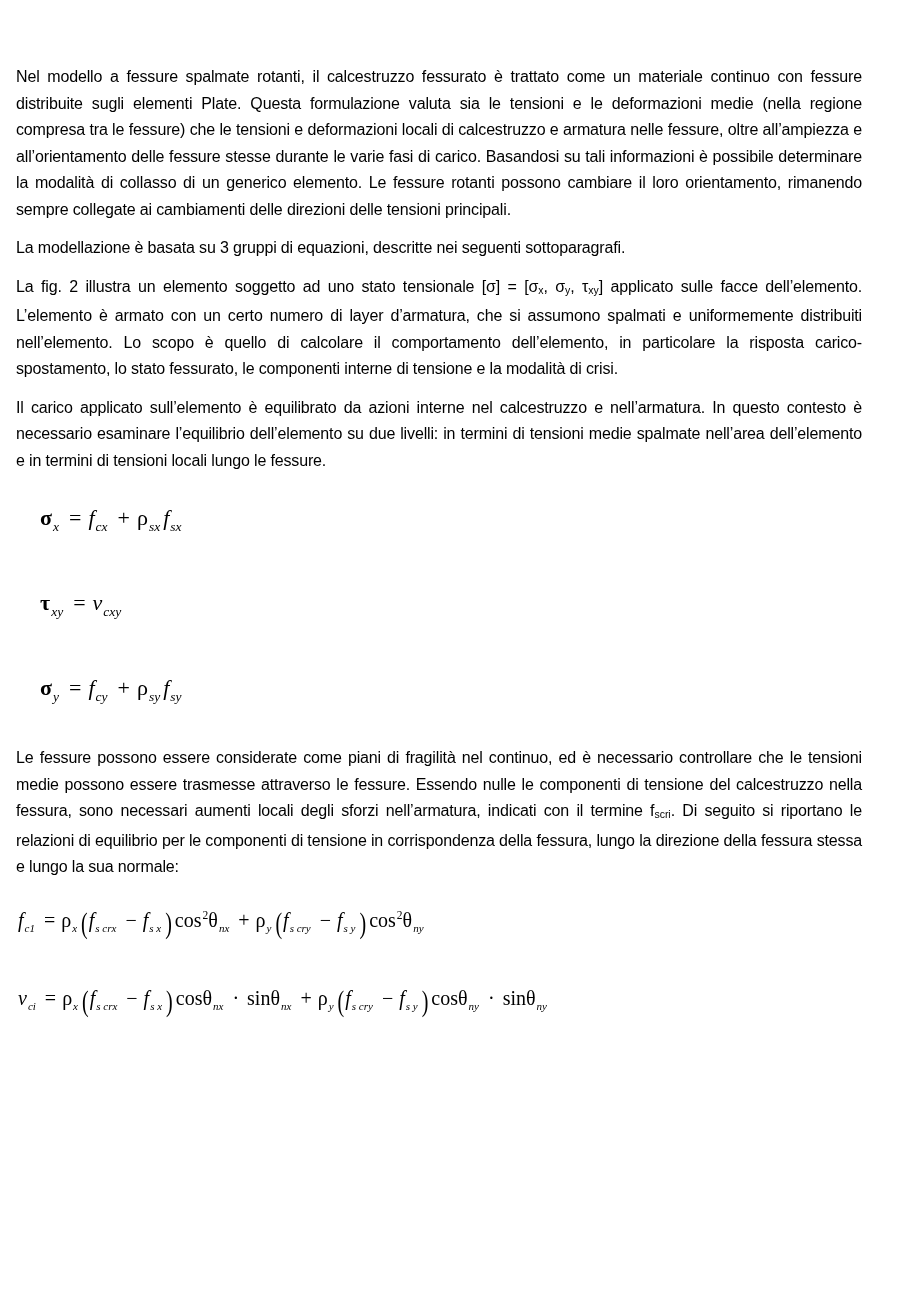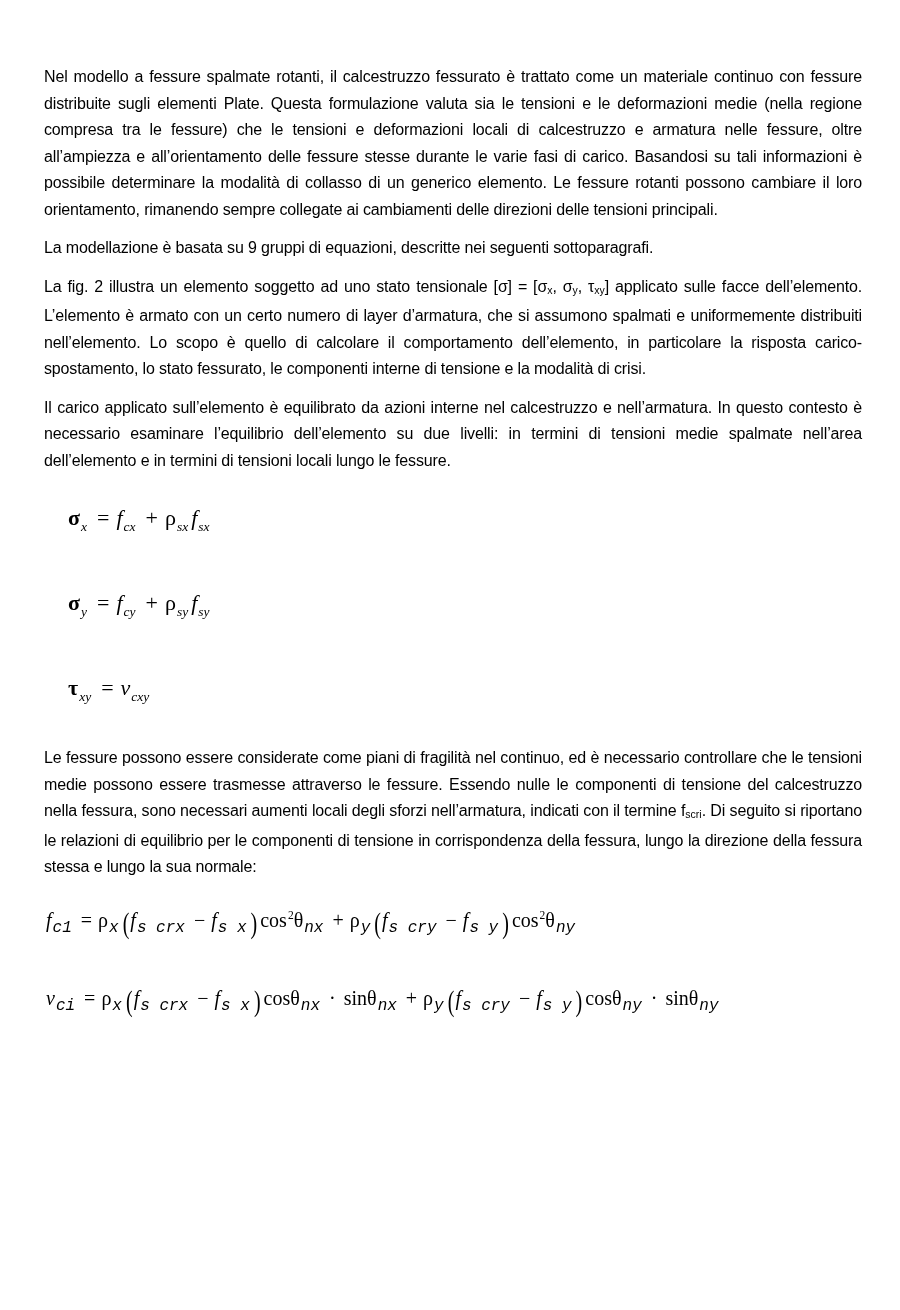--- a/index.html
+++ b/index.html
@@ -7,21 +7,21 @@
     padding: 0;
     width: 900px;
     height: 1310px;
     overflow: hidden;
     background: #ffffff;
   }
   .page {
     box-sizing: border-box;
     width: 900px;
     height: 1026px;
-    padding: 64px 38px 0 44px;
+    padding: 64px 38px 0 16px;
     font-family: "Liberation Sans", sans-serif;
     color: #000000;
   }
   .para {
     font-size: 16px;
     line-height: 26.5px;
     letter-spacing: -0.15px;
     text-align: justify;
     margin: 0 0 12px 0;
   }
@@ -73,44 +73,44 @@
     transform: scaleY(1.5);
     font-style: normal;
     vertical-align: -2px;
     padding: 0 1px;
   }
   .eq-small {
     font-size: 20px;
     margin-left: 2px;
     margin-bottom: 34px;
   }
-  .eq-small .sub { font-size: 16px; vertical-align: -5px; font-family: Liberation Mono, monospace; }
+  .eq-small .sub { font-size: 11px; vertical-align: -5px; }
   .eq-small .sup { font-size: 11.5px; vertical-align: 8px; }
   .eq-small .op { padding: 0 6px; }
   .p6 { margin-top: 30px; margin-bottom: 16px; }
 </style>
 </head>
 <body>
 
 <div class="page">
 
   <p class="para"><span>Nel modello a fessure spalmate rotanti, il calcestruzzo fessurato è trattato come un materiale continuo con fessure distribuite sugli elementi Plate. Questa formulazione valuta sia le tensioni e le deformazioni medie (nella regione compresa tra le fessure) che le tensioni e deformazioni locali di calcestruzzo e armatura nelle fessure, oltre all’ampiezza e all’orientamento delle fessure stesse durante le varie fasi di carico. Basandosi su tali informazioni è possibile determinare la modalità di collasso di un generico elemento. Le fessure rotanti possono cambiare il loro orientamento, rimanendo sempre collegate ai cambiamenti delle direzioni delle tensioni principali.</span></p>
 
-  <p class="para"><span>La modellazione è basata su 9 gruppi di equazioni, descritte nei seguenti sottoparagrafi.</span></p>
+  <p class="para"><span>La modellazione è basata su 3 gruppi di equazioni, descritte nei seguenti sottoparagrafi.</span></p>
 
 
   <p class="para"><span>La fig. 2 illustra un elemento soggetto ad uno stato tensionale [σ] = [σ</span><span class="sub">x</span><span>, σ</span><span class="sub">y</span><span>, τ</span><span class="sub">xy</span><span>] applicato sulle facce dell’elemento. L’elemento è armato con un certo numero di layer d’armatura, che si assumono spalmati e uniformemente distribuiti nell’elemento. Lo scopo è quello di calcolare il comportamento dell’elemento, in particolare la risposta carico-spostamento, lo stato fessurato, le componenti interne di tensione e la modalità di crisi.</span></p>
 
   <p class="para"><span>Il carico applicato sull’elemento è equilibrato da azioni interne nel calcestruzzo e nell’armatura. In questo contesto è necessario esaminare l’equilibrio dell’elemento su due livelli: in termini di tensioni medie spalmate nell’area dell’elemento e in termini di tensioni locali lungo le fessure.</span></p>
 
 
   <div class="eq-block">
     <div class="eq"><span class="gb">σ</span><span class="sub">x</span><span class="op">=</span><span class="v">f</span><span class="sub">cx</span><span class="op">+</span><span class="g">ρ</span><span class="sub">sx</span><span class="v">f</span><span class="sub">sx</span></div>
+    <div class="eq"><span class="gb">τ</span><span class="sub">xy</span><span class="op">=</span><span class="v">v</span><span class="sub">cxy</span></div>
     <div class="eq"><span class="gb">σ</span><span class="sub">y</span><span class="op">=</span><span class="v">f</span><span class="sub">cy</span><span class="op">+</span><span class="g">ρ</span><span class="sub">sy</span><span class="v">f</span><span class="sub">sy</span></div>
-    <div class="eq"><span class="gb">τ</span><span class="sub">xy</span><span class="op">=</span><span class="v">v</span><span class="sub">cxy</span></div>
   </div>
 
   <p class="para p6"><span>Le fessure possono essere considerate come piani di fragilità nel continuo, ed è necessario controllare che le tensioni medie possono essere trasmesse attraverso le fessure. Essendo nulle le componenti di tensione del calcestruzzo nella fessura, sono necessari aumenti locali degli sforzi nell’armatura, indicati con il termine f</span><span class="sub">scri</span><span>. Di seguito si riportano le relazioni di equilibrio per le componenti di tensione in corrispondenza della fessura, lungo la direzione della fessura stessa e lungo la sua normale:</span></p>
 
   <div class="eq eq-small"><span class="v">f</span><span class="sub">c1</span><span class="op">=</span><span class="g">ρ</span><span class="sub">x</span><span class="par">(</span><span class="v">f</span><span class="sub">s crx</span><span class="op">−</span><span class="v">f</span><span class="sub">s x</span><span class="par">)</span><span class="fn">cos</span><span class="sup">2</span><span class="g">θ</span><span class="sub">nx</span><span class="op">+</span><span class="g">ρ</span><span class="sub">y</span><span class="par">(</span><span class="v">f</span><span class="sub">s cry</span><span class="op">−</span><span class="v">f</span><span class="sub">s y</span><span class="par">)</span><span class="fn">cos</span><span class="sup">2</span><span class="g">θ</span><span class="sub">ny</span></div>
   <div class="eq eq-small"><span class="v">v</span><span class="sub">ci</span><span class="op">=</span><span class="g">ρ</span><span class="sub">x</span><span class="par">(</span><span class="v">f</span><span class="sub">s crx</span><span class="op">−</span><span class="v">f</span><span class="sub">s x</span><span class="par">)</span><span class="fn">cos</span><span class="g">θ</span><span class="sub">nx</span><span class="op">·</span><span class="fn">sin</span><span class="g">θ</span><span class="sub">nx</span><span class="op">+</span><span class="g">ρ</span><span class="sub">y</span><span class="par">(</span><span class="v">f</span><span class="sub">s cry</span><span class="op">−</span><span class="v">f</span><span class="sub">s y</span><span class="par">)</span><span class="fn">cos</span><span class="g">θ</span><span class="sub">ny</span><span class="op">·</span><span class="fn">sin</span><span class="g">θ</span><span class="sub">ny</span></div>
 
 </div>
 
 </body></html>

